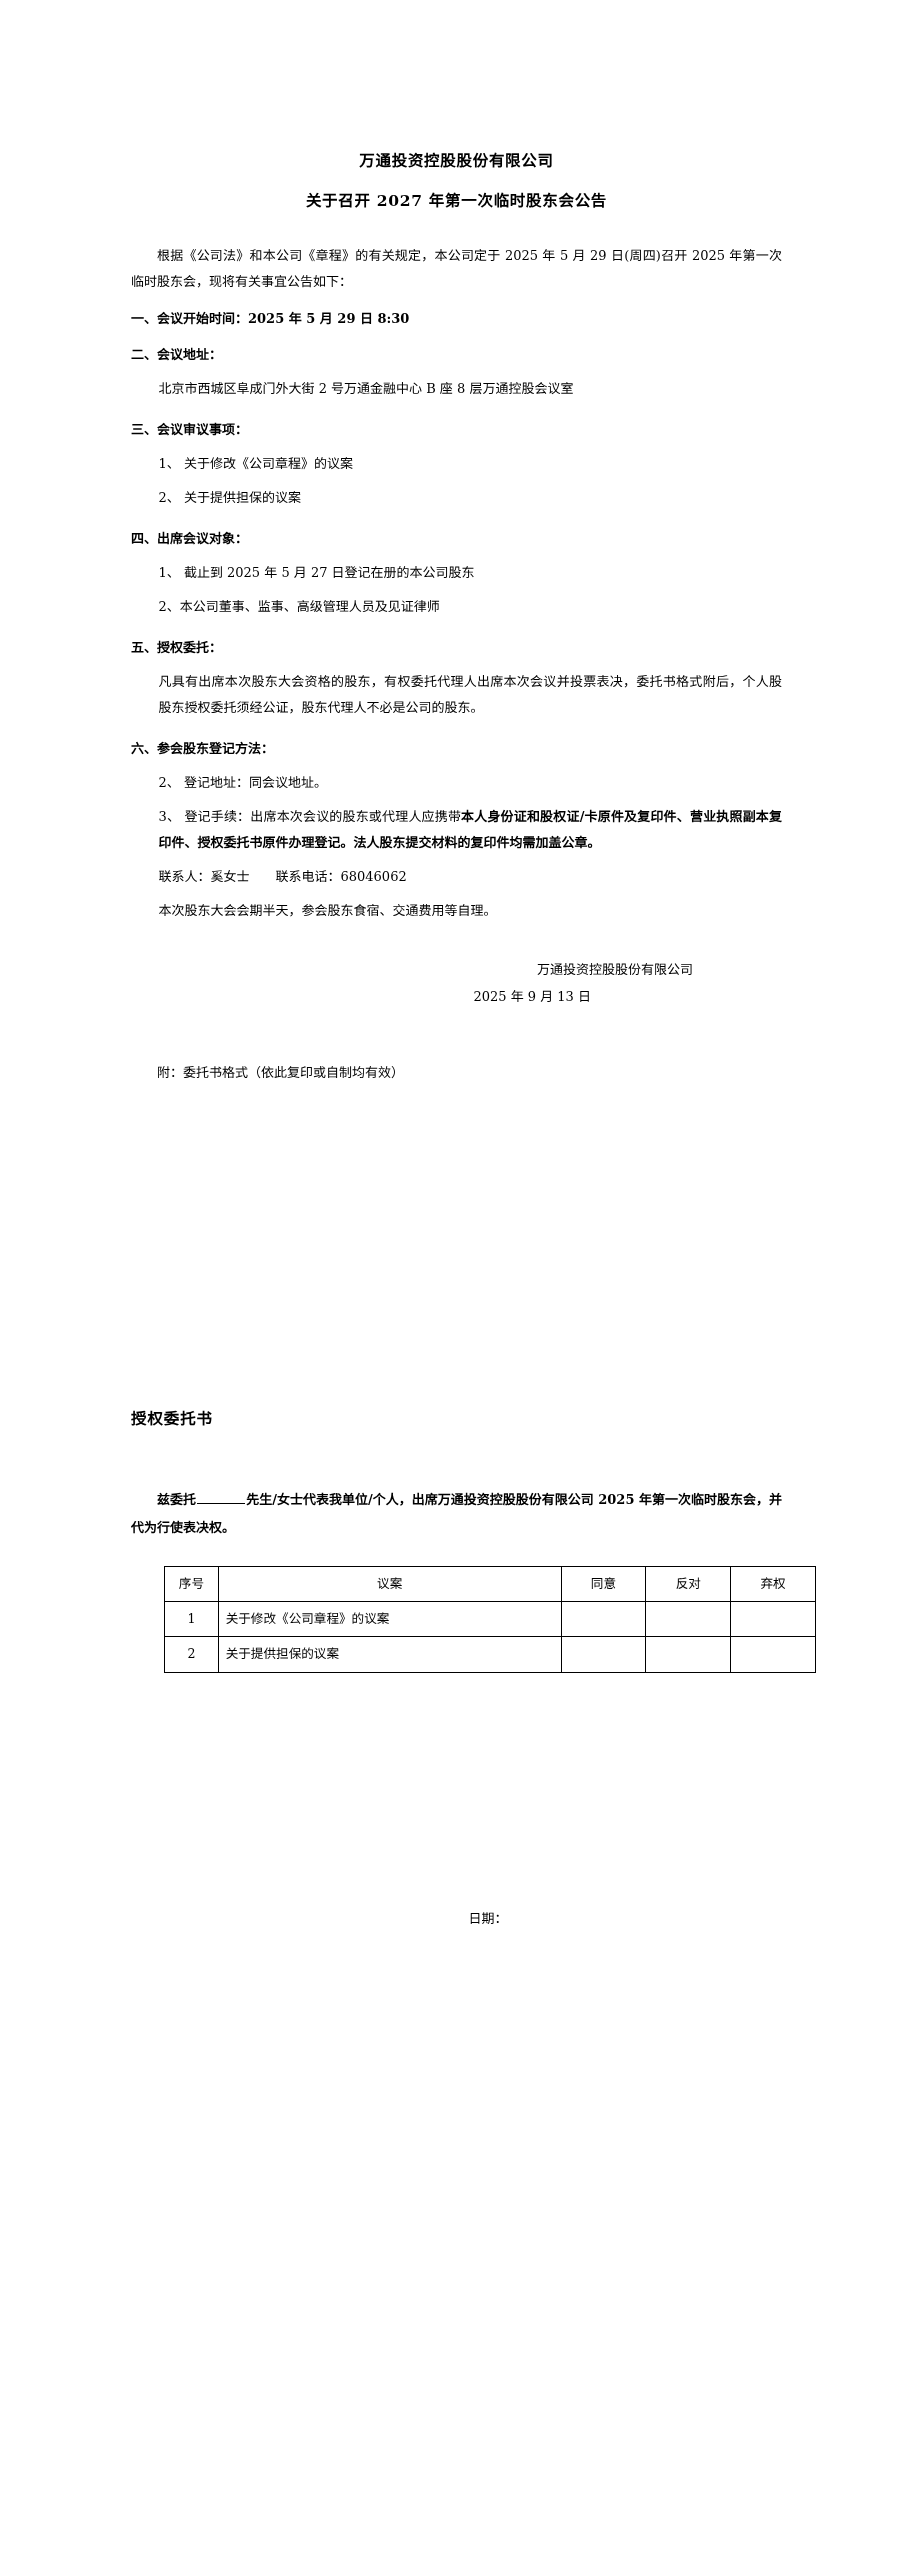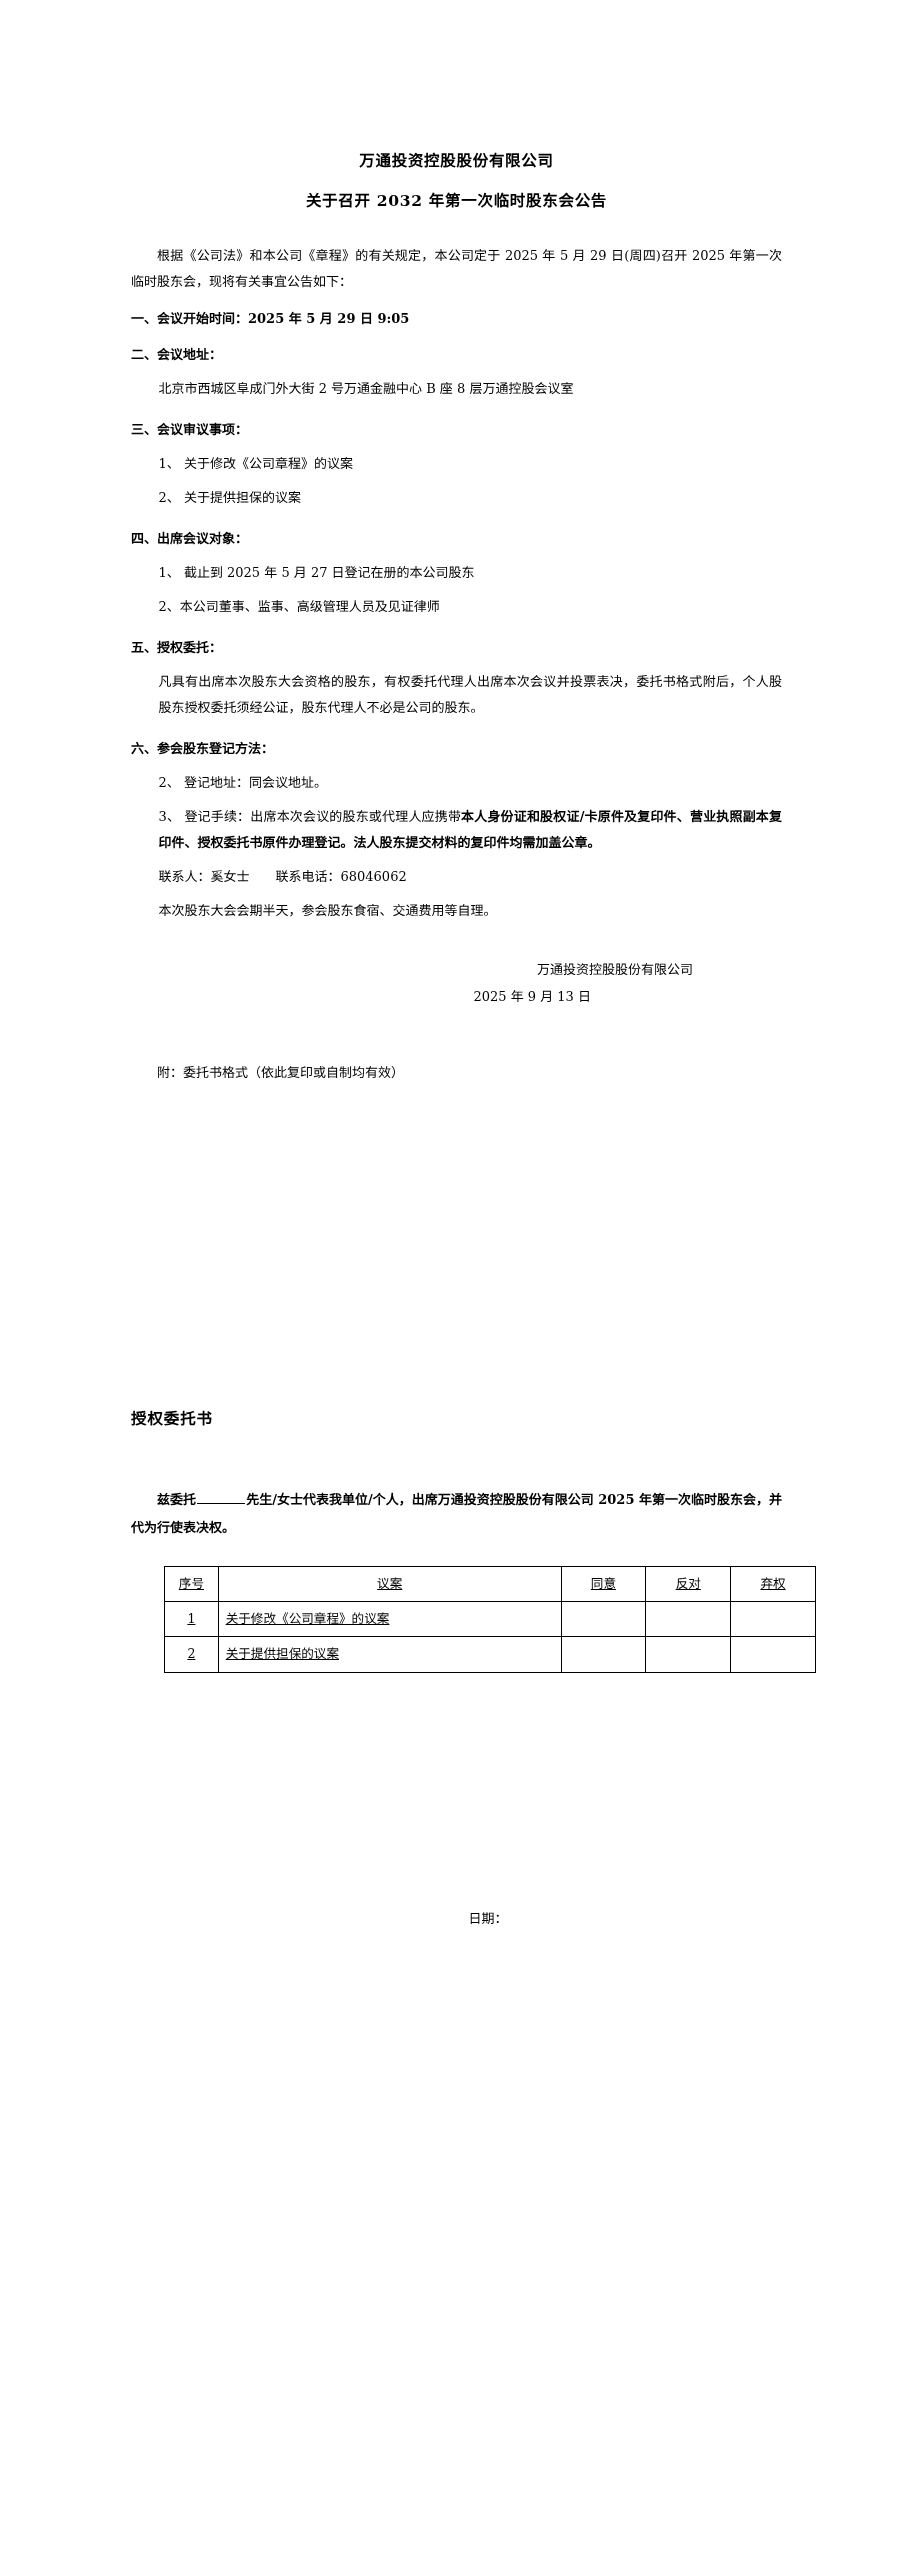--- a/index.html
+++ b/index.html
@@ -148,21 +148,20 @@
     table-layout: fixed;
     font-size: 12.6px;
   }
   table.vote-table th,
   table.vote-table td {
     border: 1.1px solid #000;
     height: 32px;
     padding: 1.1px 6.9px;
     font-weight: normal;
     line-height: 1.3;
-    text-decoration: underline;
   }
   table.vote-table thead th { text-align: center; }
   .col-seq   { width: 39px;  text-align: center; }
   .col-item  { width: 328px; }
   .col-vote  { width: 70px; text-align: center; }
   td.col-seq { text-align: center; }
   td.col-item { text-align: left; }
 
   
   .sig-fields {
@@ -192,25 +191,25 @@
 </style>
 </head>
 <body>
 
 <div class="page">
 
   <div class="doc-body">
 
     <div class="doc-title title-line-1">万通投资控股股份有限公司</div>
 
-    <div class="doc-title title-line-2">关于召开 2032 年第一次临时股东会公告</div>
+    <div class="doc-title title-line-2">关于召开 2027 年第一次临时股东会公告</div>
 
     <div class="para indent lead-para">根据《公司法》和本公司《章程》的有关规定，本公司定于 2025 年 5 月 29 日(周四)召开 2025 年第一次临时股东会，现将有关事宜公告如下：</div>
 
-    <div class="section-head">一、会议开始时间：2025 年 5 月 29 日 9:05</div>
+    <div class="section-head">一、会议开始时间：2025 年 5 月 29 日 8:30</div>
 
     <div class="section-head">二、会议地址：</div>
 
     <div class="body-indent">北京市西城区阜成门外大街 2 号万通金融中心 B 座 8 层万通控股会议室</div>
 
     <div class="section-head gap-lg">三、会议审议事项：</div>
 
     <div class="sub-item">1、 关于修改《公司章程》的议案</div>
 
     <div class="sub-item">2、 关于提供担保的议案</div>

